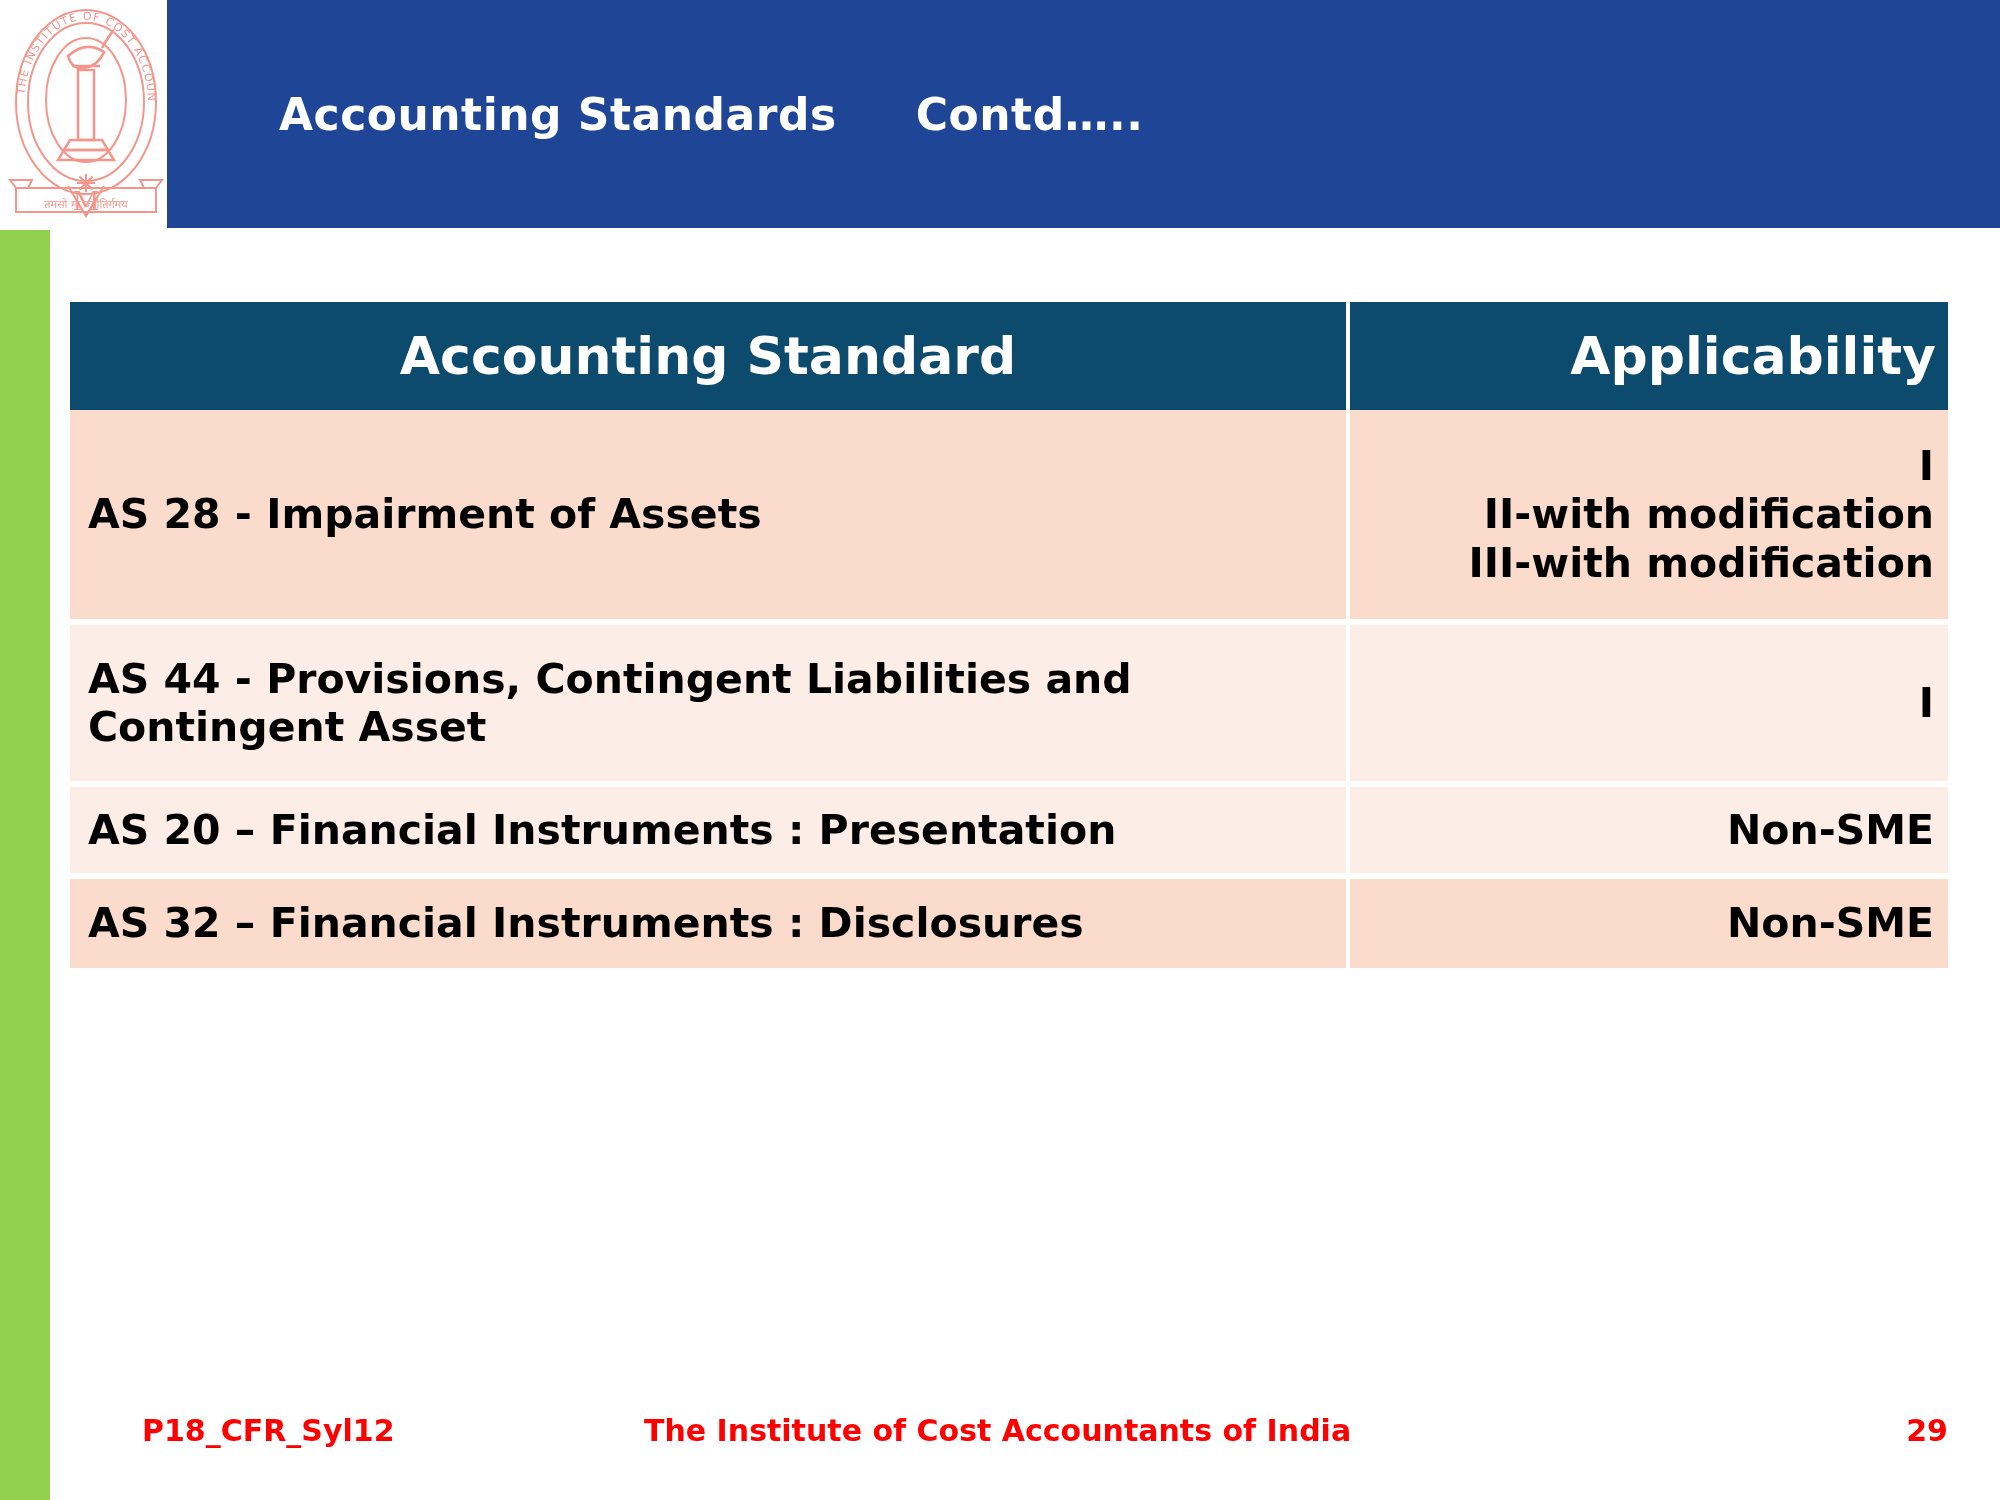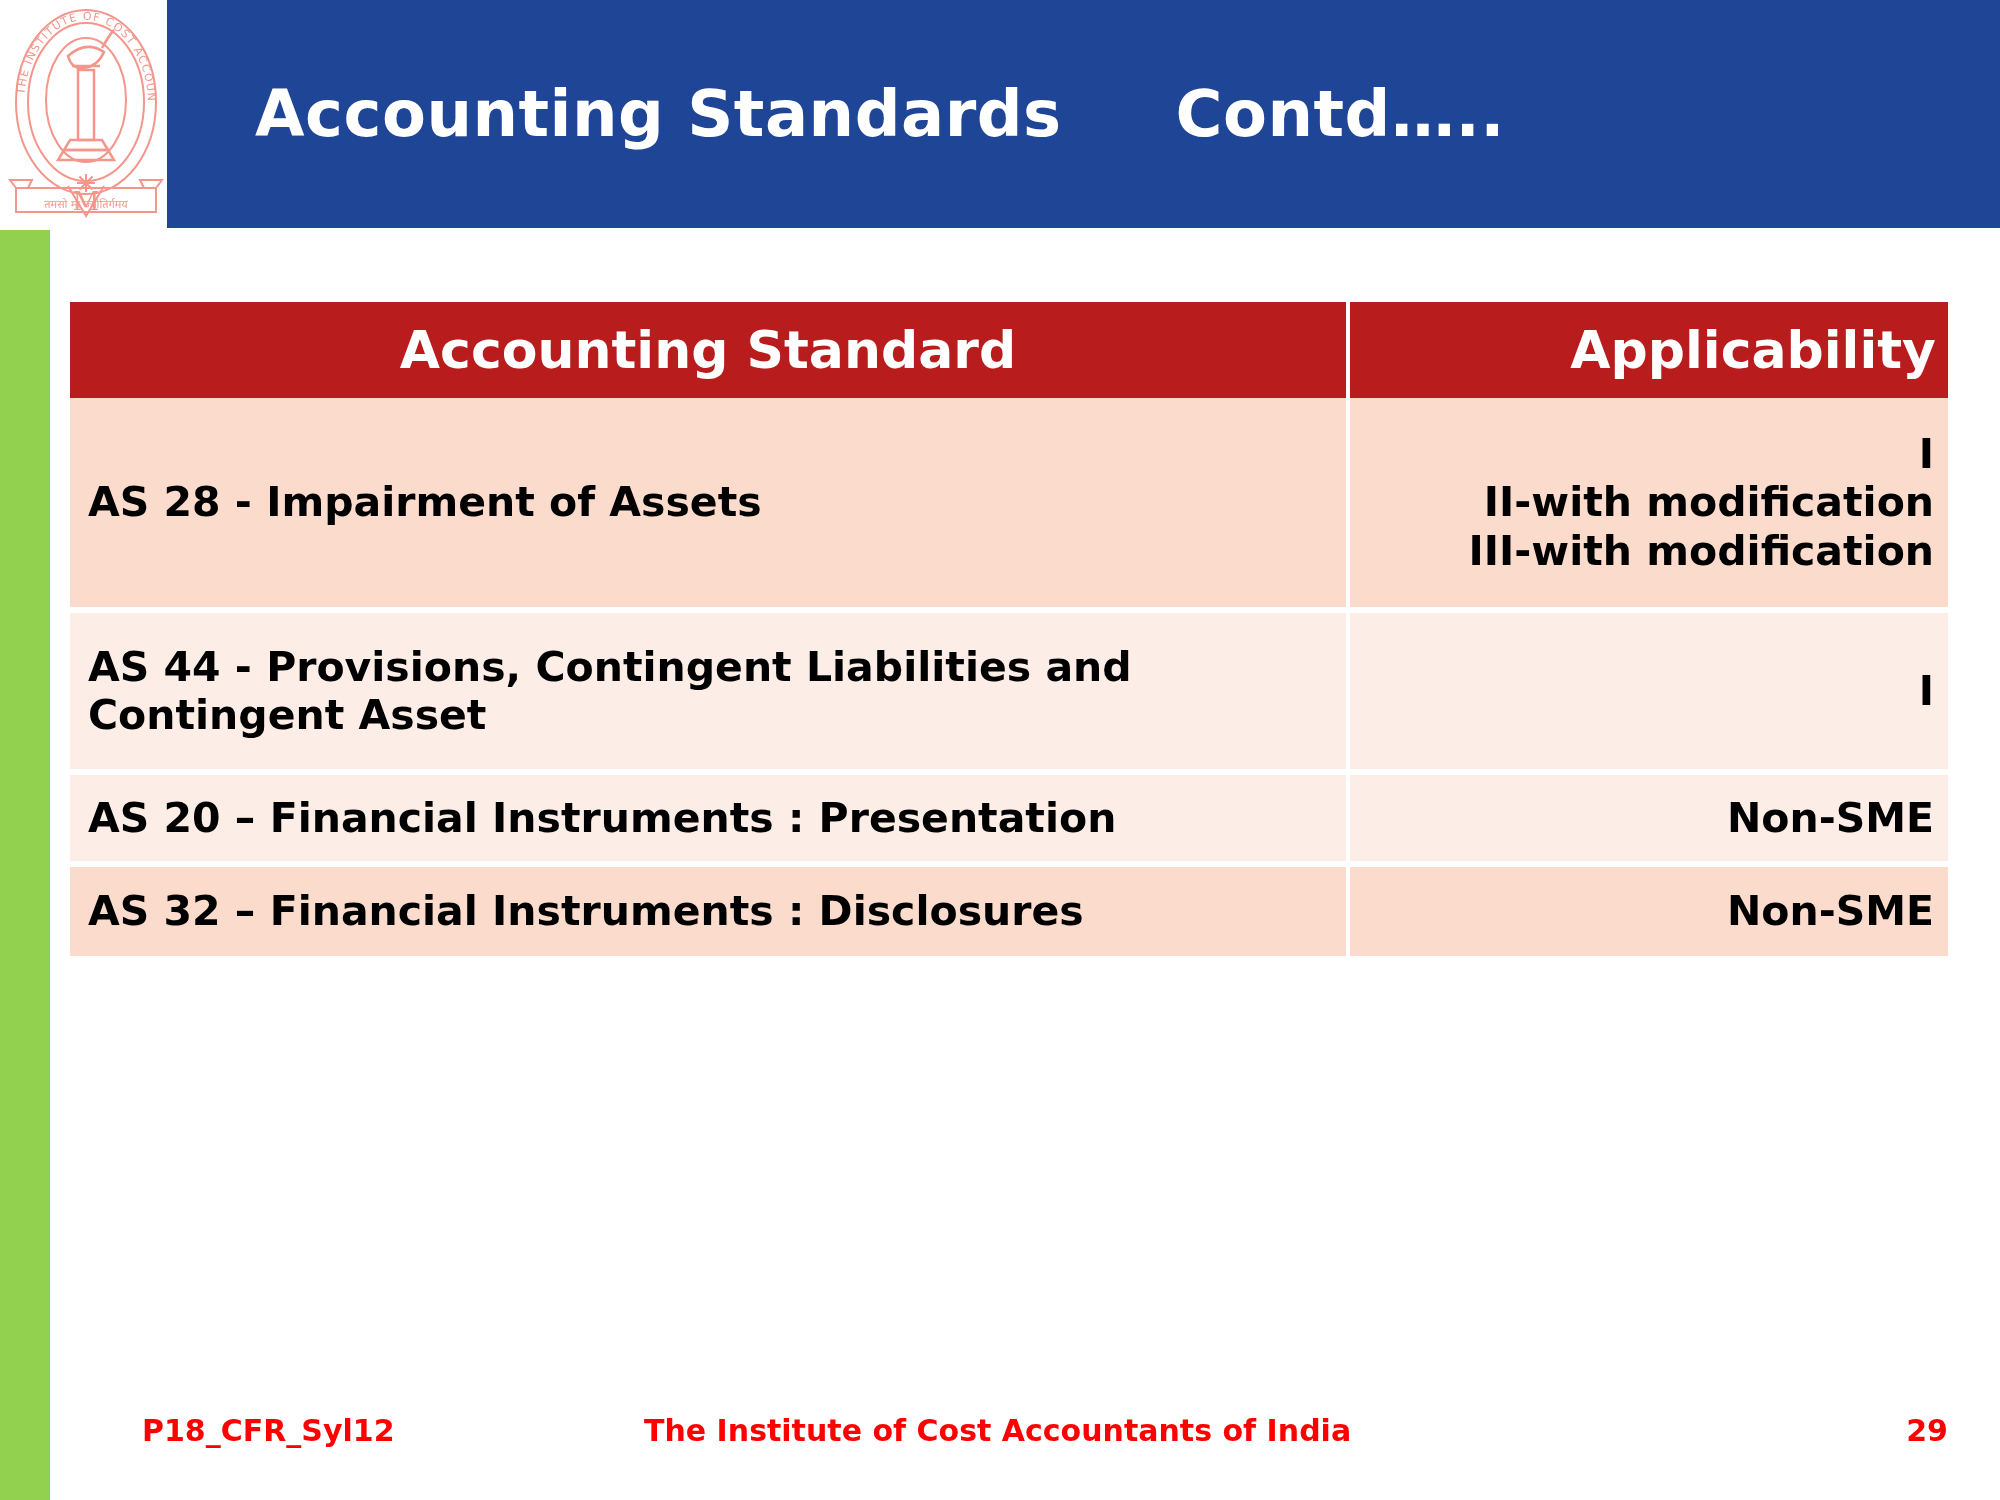--- a/index.html
+++ b/index.html
@@ -32,26 +32,26 @@
   }
   .header-title {
     position: absolute;
     left: 0;
     top: 0;
     width: 100%;
     height: 228px;
     display: flex;
     align-items: center;
     justify-content: flex-start;
-    padding-left: 88px;
+    padding-left: 112px;
     box-sizing: border-box;
     color: #ffffff;
     font-family: "DejaVu Sans", sans-serif;
     font-weight: bold;
-    font-size: 64px;
+    font-size: 44px;
     letter-spacing: 0.5px;
     white-space: pre;
   }
 
   
   .logo {
     position: absolute;
     left: 6px;
     top: 4px;
     width: 160px;
@@ -79,22 +79,22 @@
   }
   .table td, .table th {
     padding: 0;
     margin: 0;
     vertical-align: middle;
   }
   .col-std  { width: 1278px; }
   .col-app  { width: 600px; }
 
   .thead-row th {
-    background: #b91c1c;
-    height: 96px;
+    background: #0c4a6e;
+    height: 108px;
     color: #ffffff;
     font-family: "DejaVu Sans", sans-serif;
     font-weight: bold;
     font-size: 52px;
     border-right: 4px solid #ffffff;
   }
   .thead-row th:last-child { border-right: none; }
   .th-std { text-align: center; }
   .th-app { text-align: right; padding-right: 12px !important; }
 

